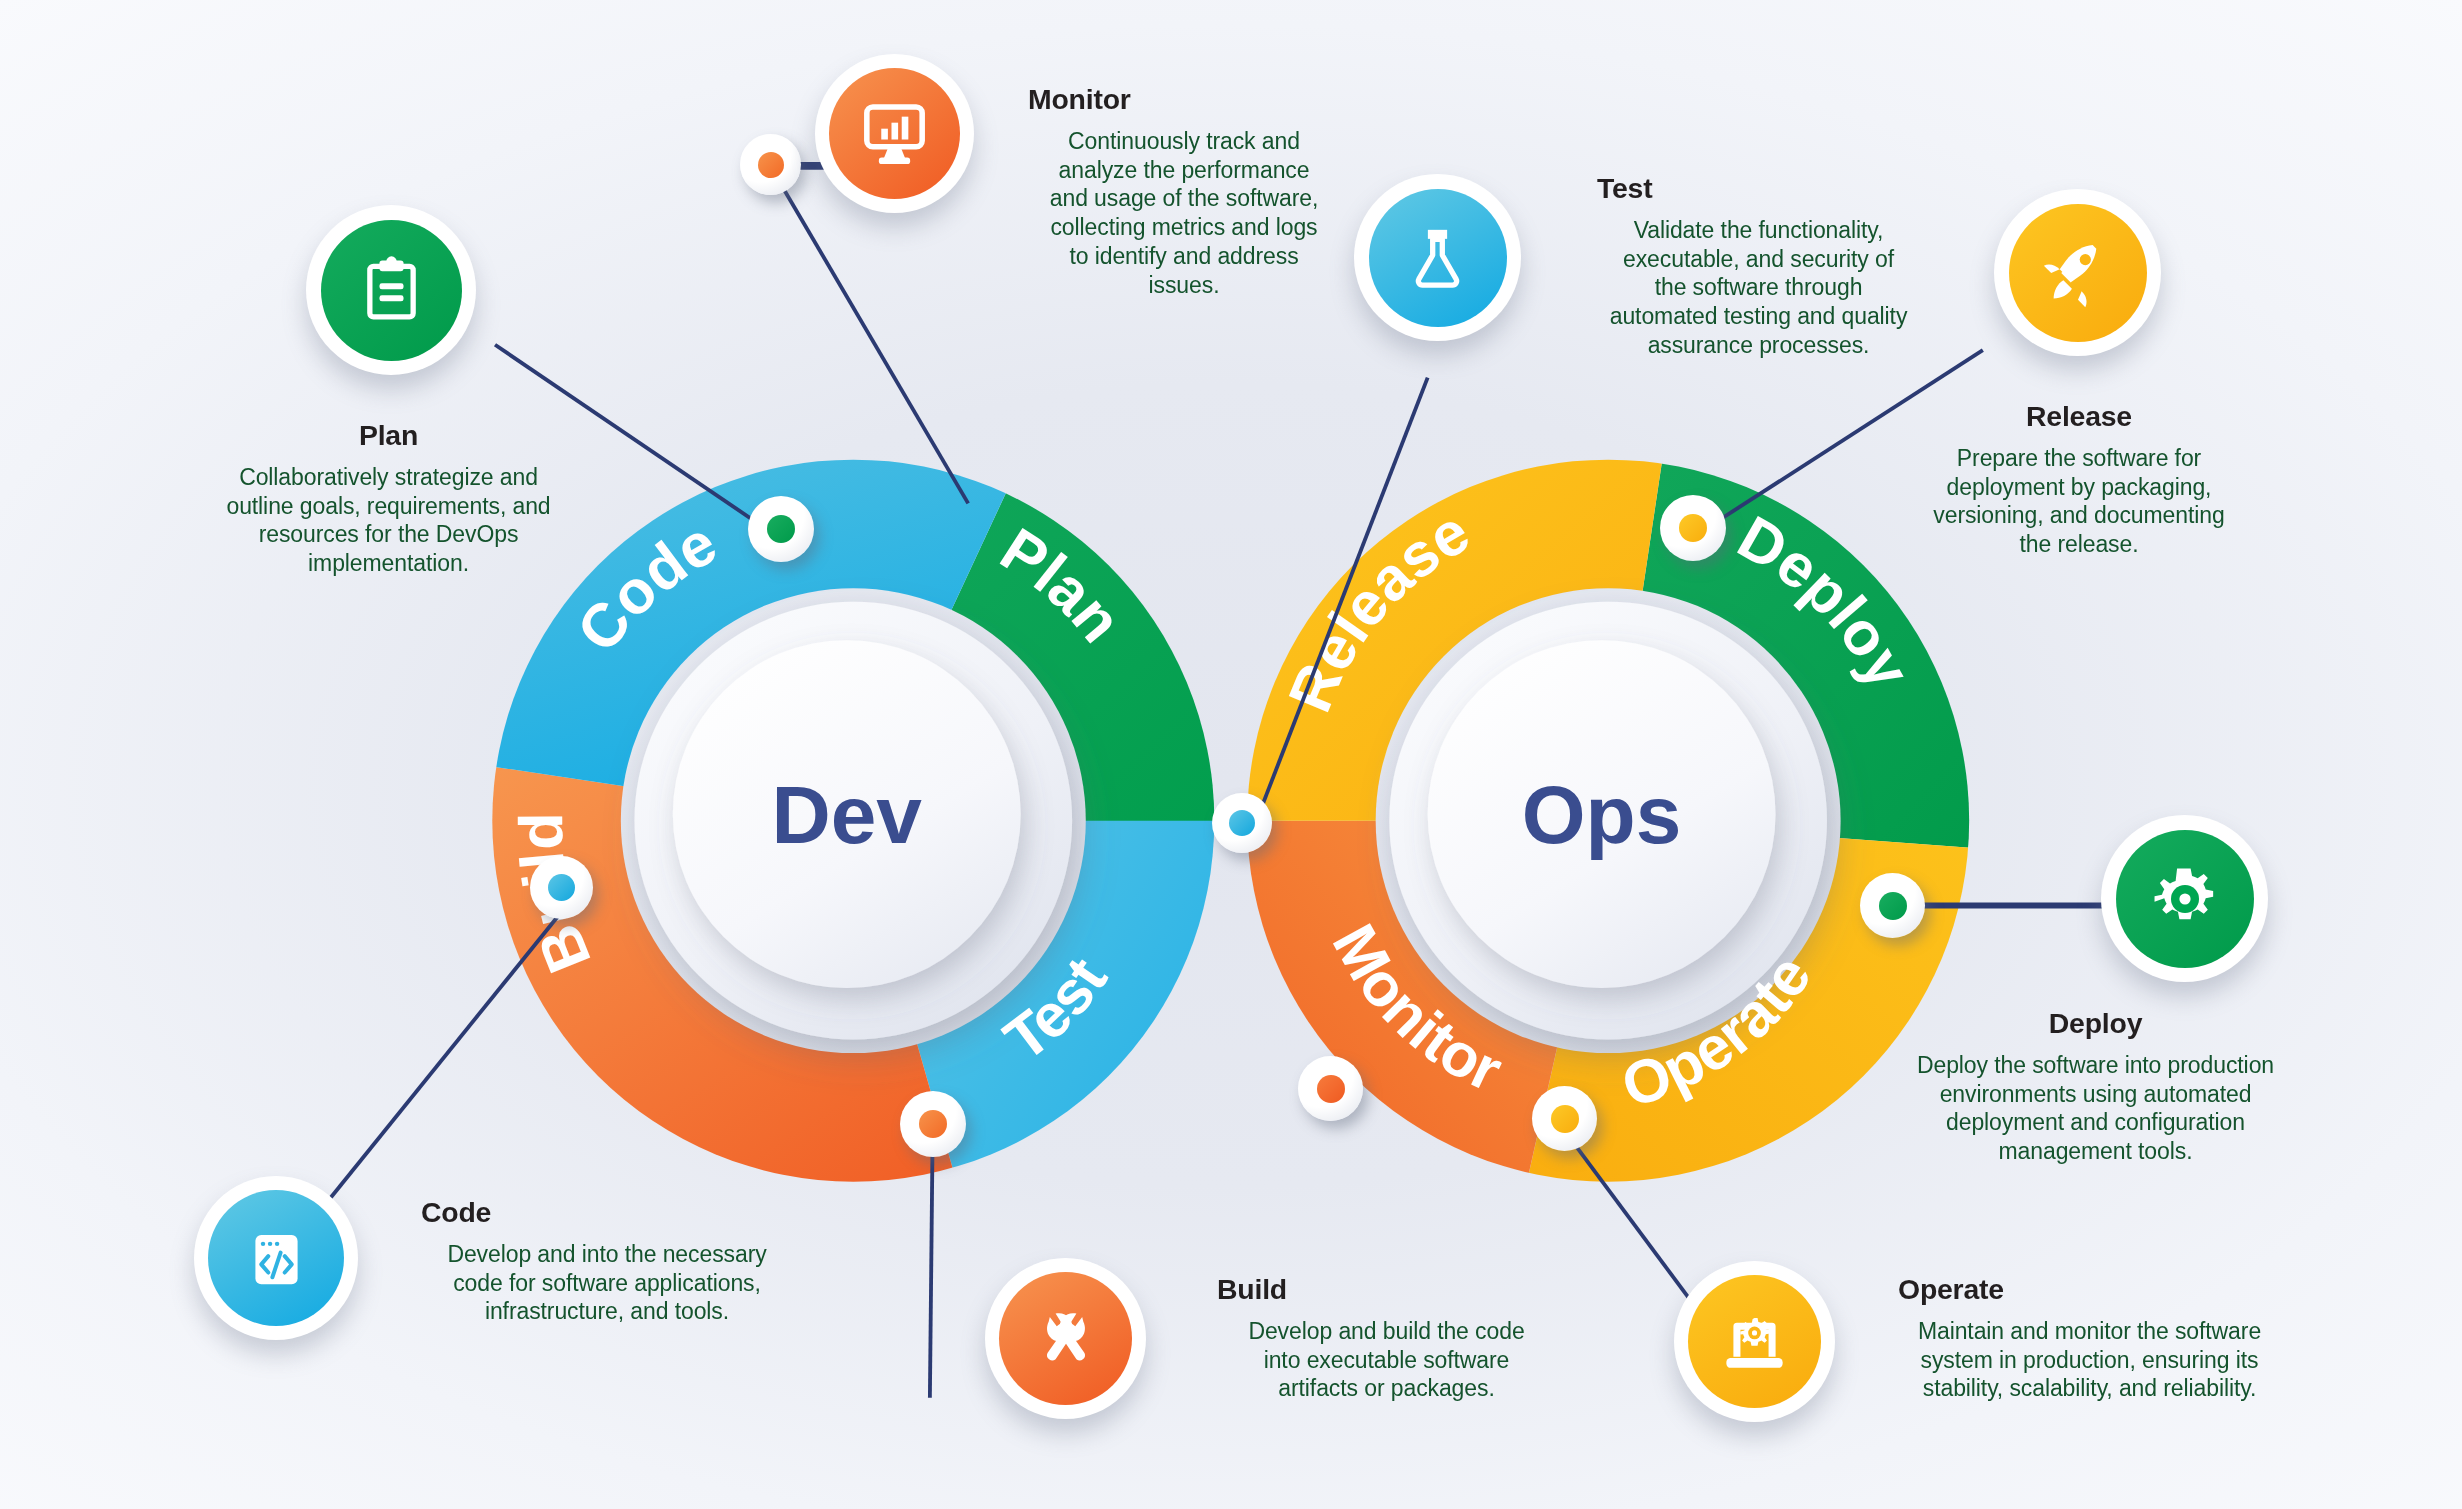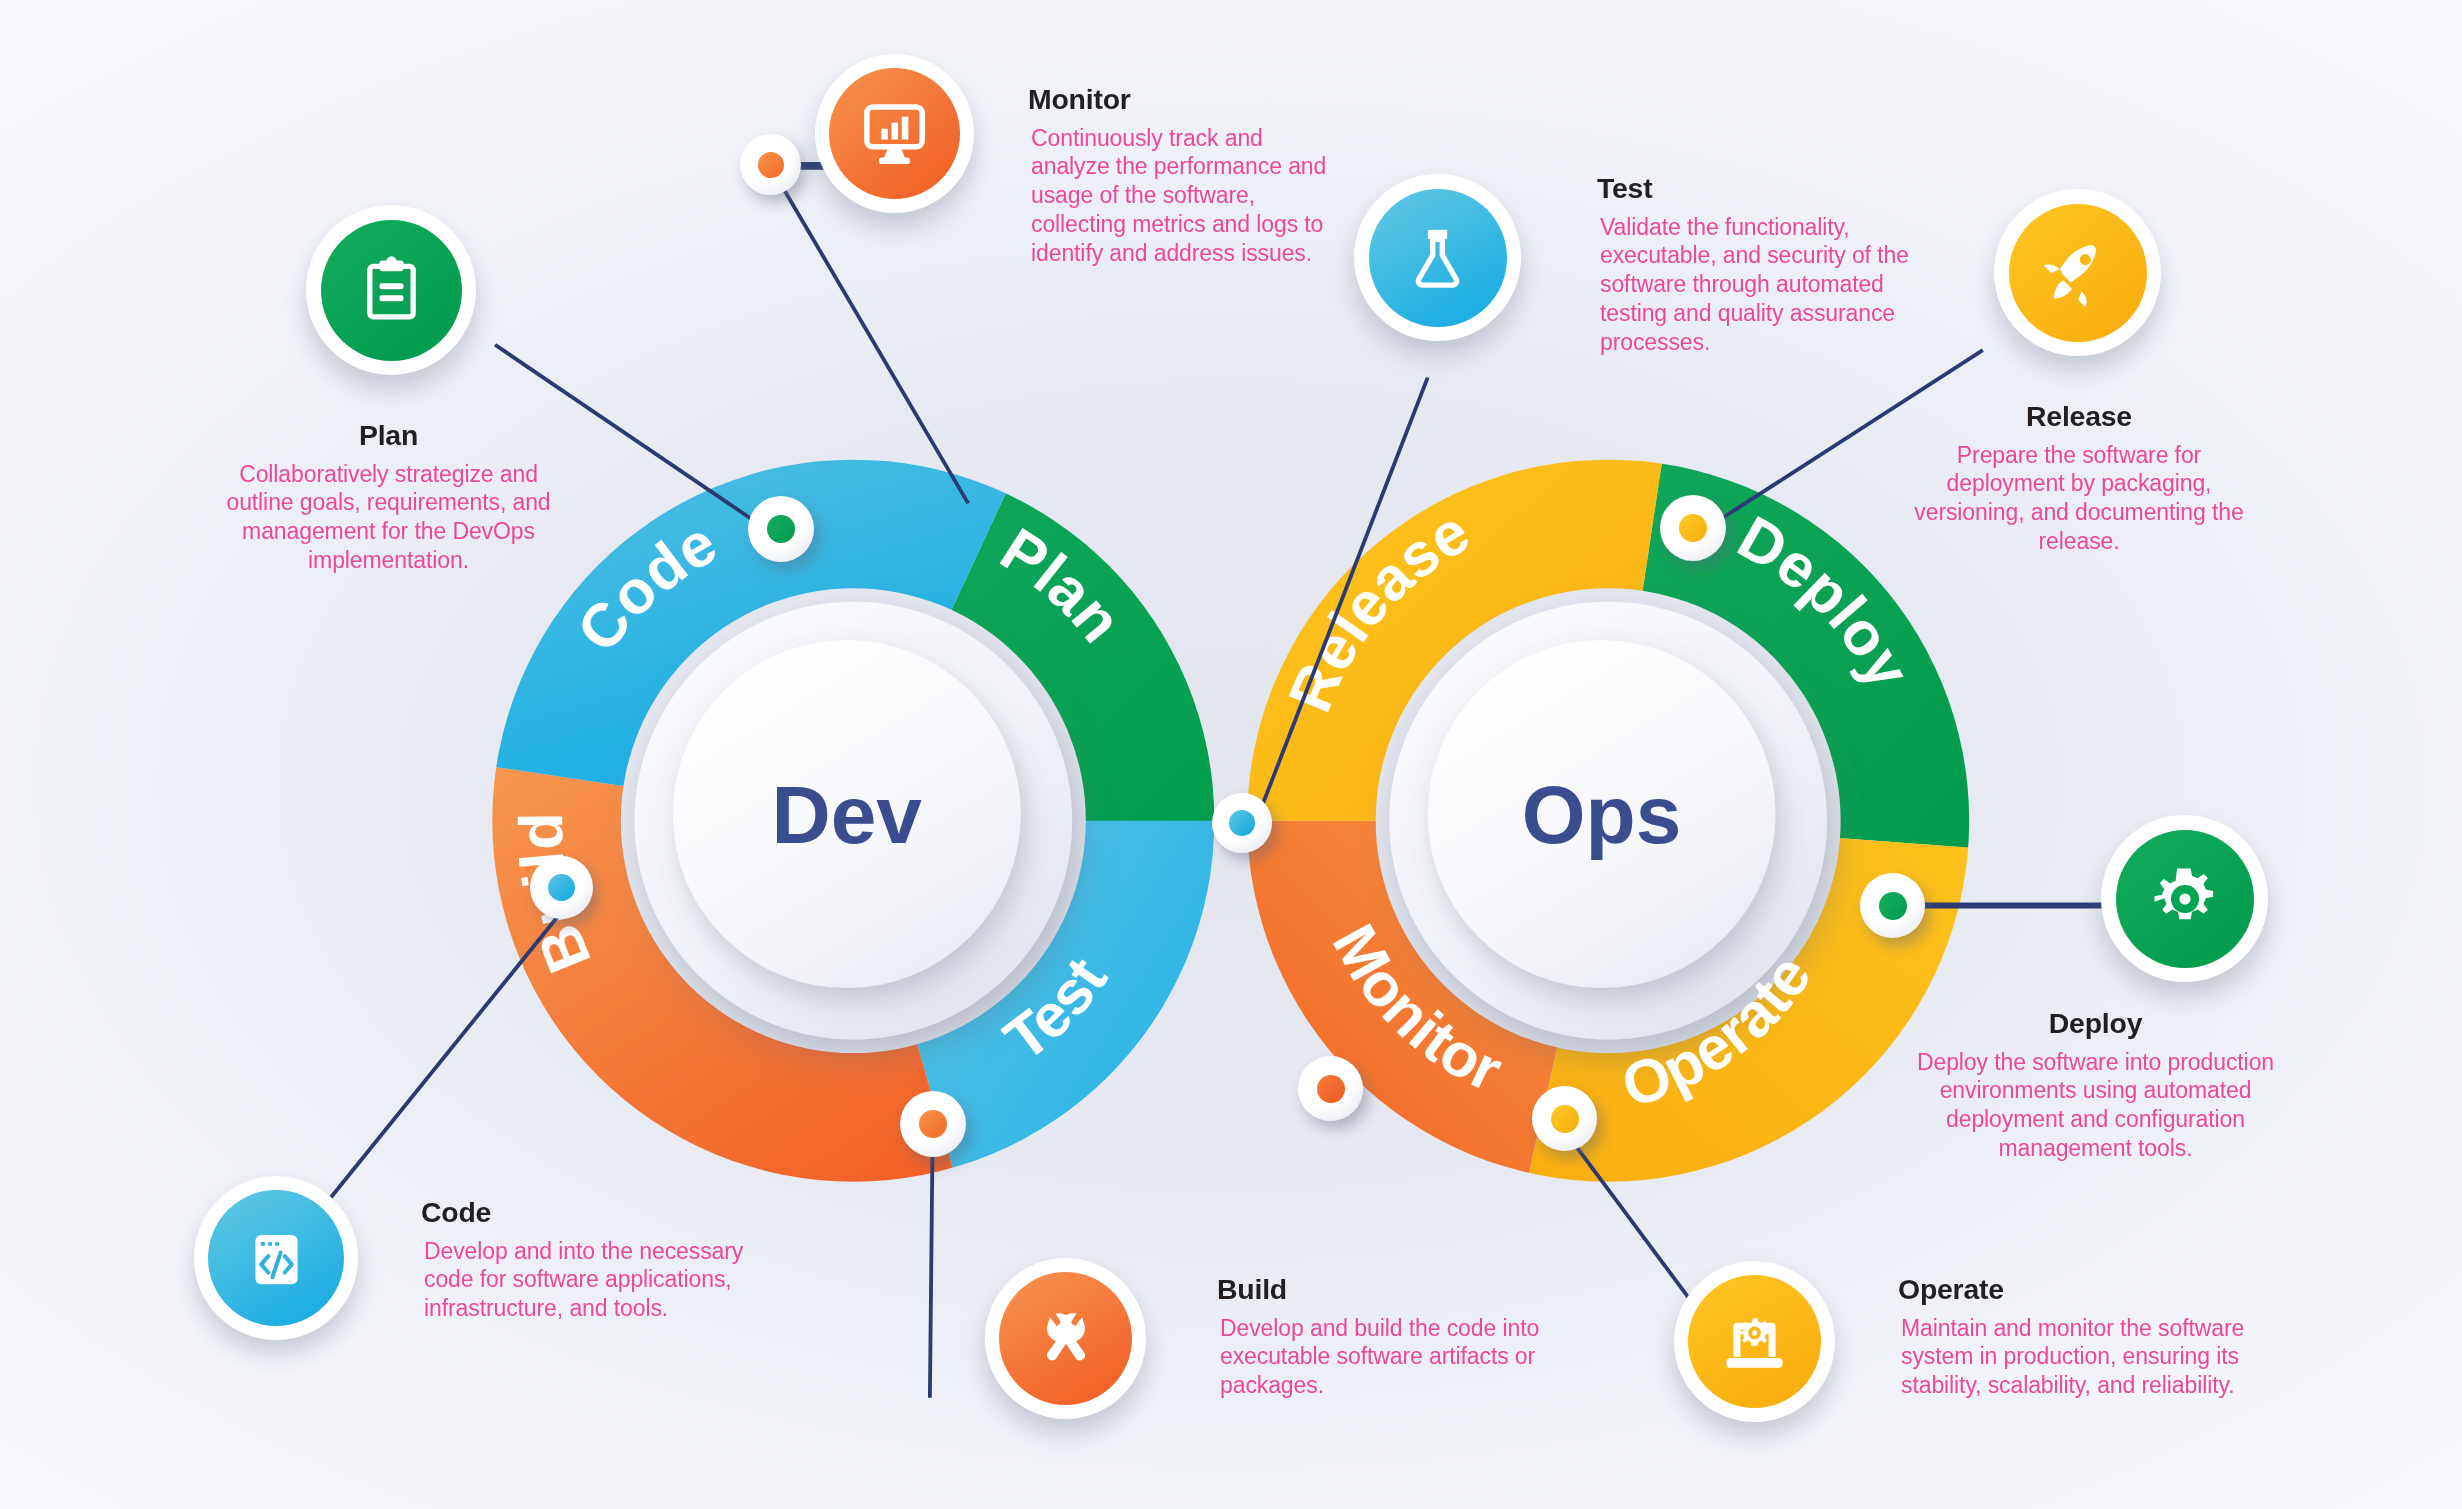--- a/index.html
+++ b/index.html
@@ -21,25 +21,26 @@
   .info { position: absolute; }
   .info .title {
     font-weight: bold;
     color: #231f20;
     font-size: 28.4px;
     line-height: 1.05;
     margin: 0 0 8.8px 0;
     letter-spacing: -0.2px;
   }
   .info .desc {
-    color: #ec4899;
+    color: #14532d;
     font-size: 23px;
     line-height: 1.25;
-    margin: 3px;
+    margin: 12px;
     letter-spacing: -0.1px;
+    text-align: center;
   }
   .info.center { text-align: center; }
   .info.left { text-align: left; }
 
   
   .badge {
     position: absolute;
     border-radius: 50%;
     background: #ffffff;
     display: flex; align-items: center; justify-content: center;
@@ -262,21 +263,21 @@
         <rect x="14" y="12" width="36" height="42" rx="3" fill="none" stroke="#fff" stroke-width="4.4"></rect>
         <rect x="22" y="7" width="20" height="9" rx="2.4" fill="#fff"></rect>
         <circle cx="32" cy="8" r="4.4" fill="#fff"></circle>
         <rect x="22" y="26" width="20" height="5" rx="2" fill="#fff"></rect>
         <rect x="22" y="36" width="20" height="5" rx="2" fill="#fff"></rect>
       </svg>
     </div>
   </div>
   <div class="info center" style="left:208px; top:421px; width:361px;">
     <p class="title">Plan</p>
-    <p class="desc">Collaboratively strategize and outline goals, requirements, and management for the DevOps implementation.</p>
+    <p class="desc">Collaboratively strategize and outline goals, requirements, and resources for the DevOps implementation.</p>
   </div>
 
   <div class="badge" style="left:1354px; top:174px; width:167px; height:167px;">
     <div class="disc" style="width:138px;height:138px;background:linear-gradient(150deg,#62c9e4,#11a9e2);">
       <svg width="77" height="77" viewBox="0 0 64 64">
         <rect x="24" y="9" width="16" height="7.5" fill="#fff"></rect>
         <path d="M28 17 v13 L16.5 50 a3.4 3.4 0 0 0 3 5 h25 a3.4 3.4 0 0 0 3 -5 L36 30 V17 z" fill="none" stroke="#fff" stroke-width="4.4" stroke-linejoin="round"></path>
       </svg>
     </div>
   </div>

